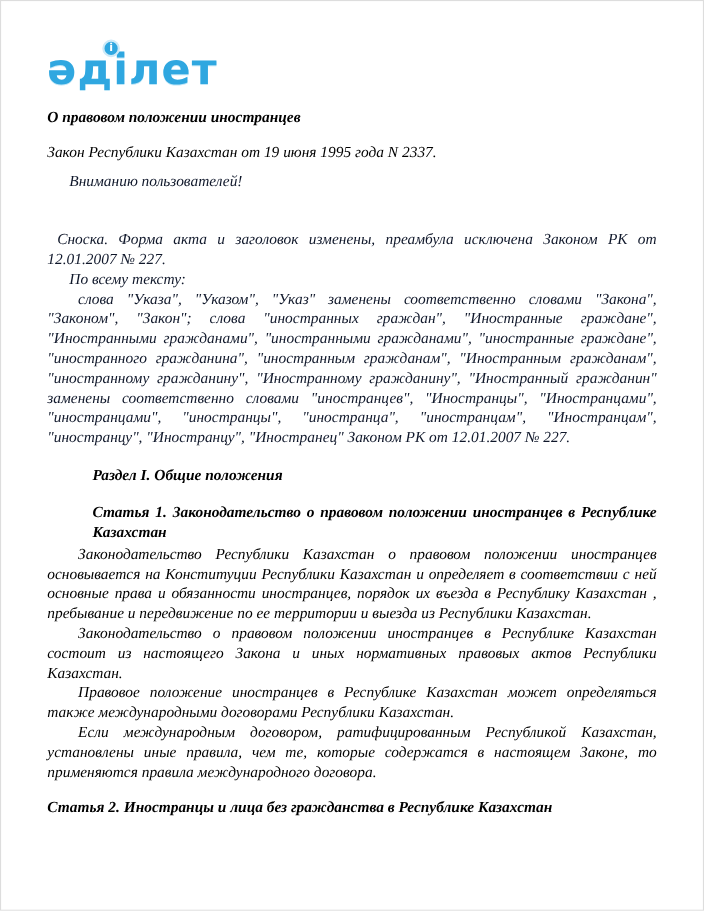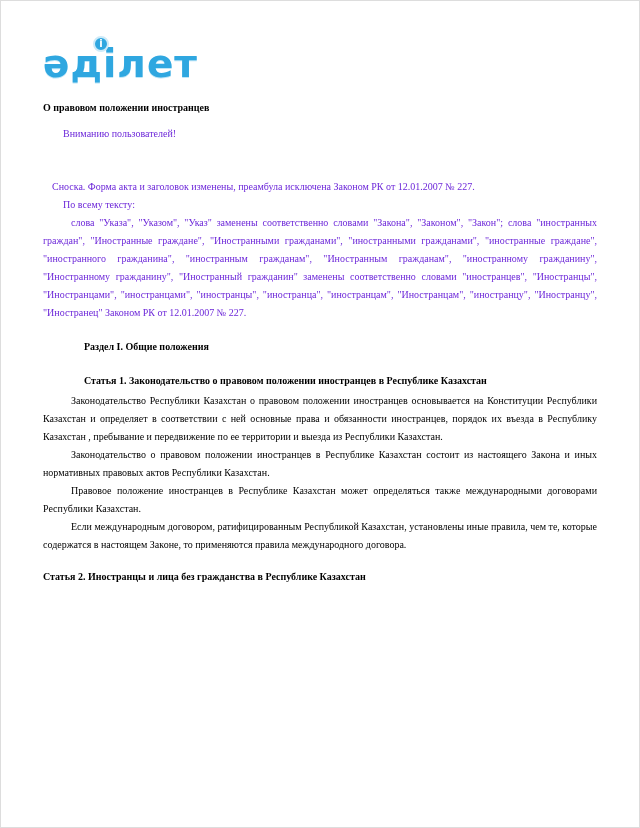--- a/index.html
+++ b/index.html
@@ -42,25 +42,26 @@
     font-size: 10px;
     font-weight: bold;
     font-style: normal;
     display: flex;
     align-items: center;
     justify-content: center;
     line-height: 1;
   }
   
   p {
-    font-size: 10px;
+    font-size: 14px;
     line-height: 18px;
+    font-style: italic;
   }
   .bold    { font-weight: bold; }
-  .red     { color: #6d28d9; }
+  .red     { color: #0f172a; }
   .justify { text-align: justify; }
   .ind     { text-indent: 20px; }   
   .ind-s   { text-indent: 9px; margin-top: 35px; }    
   .ind-par { text-indent: 28px; }   
   .mt-sm   { margin-top: 8px; }
   .mt-md   { margin-top: 14px; }
   .mt-lg   { margin-top: 16px; margin-left: 41px; }
   .mb-xs   { margin-bottom: 2px; }
 </style>
 </head>
@@ -68,20 +69,21 @@
 
 <div class="page">
 
   <div class="logo">
     <span class="logo-text">әділет</span>
     <span class="logo-dot">і</span>
   </div>
 
   <p class="bold mt-md">О правовом положении иностранцев</p>
 
+  <p class="mt-md">Закон Республики Казахстан от 19 июня 1995 года N 2337.</p>
 
   <p class="red ind mt-sm">Вниманию пользователей!</p>
   <p class="red ind-s justify">Сноска. Форма акта и заголовок изменены, преамбула исключена Законом РК от 12.01.2007 № 227.</p>
   <p class="red ind">По всему тексту:</p>
   <p class="red ind-par justify">слова "Указа", "Указом", "Указ" заменены соответственно словами "Закона", "Законом", "Закон"; слова "иностранных граждан", "Иностранные граждане", "Иностранными гражданами", "иностранными гражданами", "иностранные граждане", "иностранного гражданина", "иностранным гражданам", "Иностранным гражданам", "иностранному гражданину", "Иностранному гражданину", "Иностранный гражданин" заменены соответственно словами "иностранцев", "Иностранцы", "Иностранцами", "иностранцами", "иностранцы", "иностранца", "иностранцам", "Иностранцам", "иностранцу", "Иностранцу", "Иностранец" Законом РК от 12.01.2007 № 227.</p>
 
   <p class="bold mt-lg">Раздел I. Общие положения</p>
 
   <p class="bold justify mt-lg mb-xs">Статья 1. Законодательство о правовом положении иностранцев в Республике Казахстан</p>
   <p class="justify ind-par">Законодательство Республики Казахстан о правовом положении иностранцев основывается на Конституции Республики Казахстан и определяет в соответствии с ней основные права и обязанности иностранцев, порядок их въезда в Республику Казахстан , пребывание и передвижение по ее территории и выезда из Республики Казахстан.</p>

